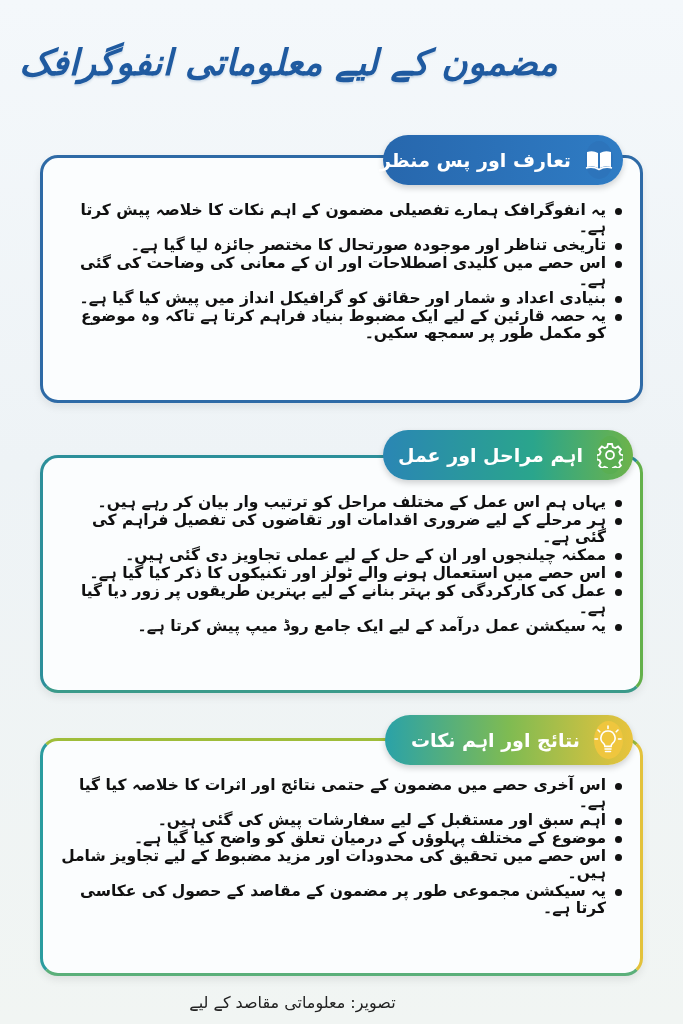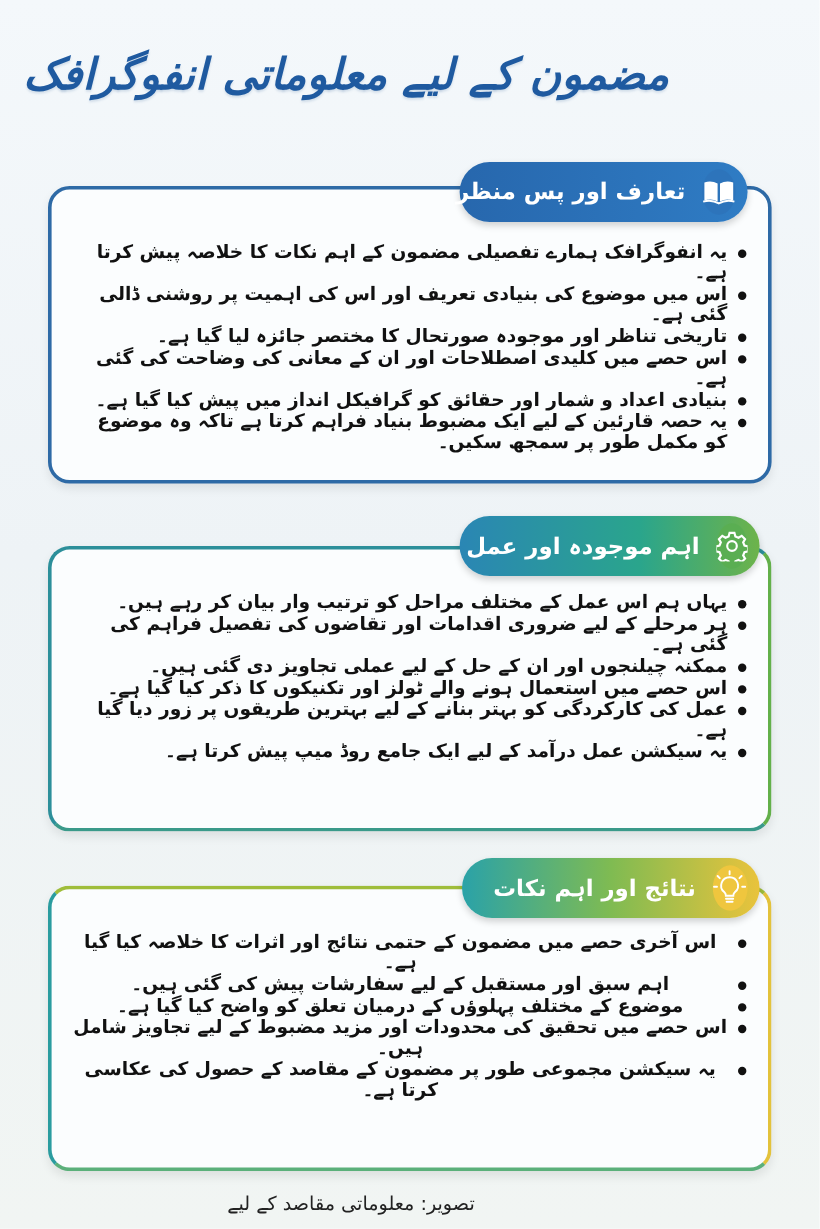--- a/index.html
+++ b/index.html
@@ -21,21 +21,21 @@
     }
     .card {
       position: absolute; left: 40px; width: 603px;
       border-radius: 18px; background: #fbfdfe;
       border: 3px solid #404040;
       box-shadow: 0 4px 8px rgba(0,0,0,0.08);
     }
     .card.c1 { top: 155px; height: 248px; border-color: #2e6aa6; }
     .card.c2 { top: 455px; height: 238px; border-color: #2c9a9e; border-image: none; }
     .card.c2 { border-top-color: #2c8f9a; border-left-color: #2c8f9a; border-bottom-color: #3a9a8a; border-right-color: #63b04a; }
-    .card.c3 { top: 738px; height: 238px; border-top-color: #9fbd3a; border-left-color: #2a9c9f; border-bottom-color: #5bb07a; border-right-color: #e3c23b; text-align: center; }
+    .card.c3 { top: 738px; height: 238px; border-top-color: #9fbd3a; border-left-color: #2a9c9f; border-bottom-color: #5bb07a; border-right-color: #e3c23b; }
     .pill {
       position: absolute; height: 50px; border-radius: 25px;
       display: flex; align-items: center; justify-content: flex-end;
       padding: 0 10px 0 26px; direction: ltr; gap: 14px;
       box-shadow: 0 3px 6px rgba(0,0,0,0.18);
     }
     .pill .pill-label {
       direction: rtl; color: #ffffff; font-weight: bold; font-size: 19px;
       white-space: nowrap;
     }
@@ -70,21 +70,20 @@
     svg { display: block; }
   </style>
 </head>
 <body>
 
 <h1 class="title">مضمون کے لیے معلوماتی انفوگرافک</h1>
 
 <div class="card c1">
   <ul class="bullets">
     <li>یہ انفوگرافک ہمارے تفصیلی مضمون کے اہم نکات کا خلاصہ پیش کرتا ہے۔</li>
-    <li>اس میں موضوع کی بنیادی تعریف اور اس کی اہمیت پر روشنی ڈالی گئی ہے۔</li>
     <li>تاریخی تناظر اور موجودہ صورتحال کا مختصر جائزہ لیا گیا ہے۔</li>
     <li>اس حصے میں کلیدی اصطلاحات اور ان کے معانی کی وضاحت کی گئی ہے۔</li>
     <li>بنیادی اعداد و شمار اور حقائق کو گرافیکل انداز میں پیش کیا گیا ہے۔</li>
     <li>یہ حصہ قارئین کے لیے ایک مضبوط بنیاد فراہم کرتا ہے تاکہ وہ موضوع کو مکمل طور پر سمجھ سکیں۔</li>
   </ul>
 </div>
 <div class="pill p1">
   <span class="pill-label">تعارف اور پس منظر</span>
   <span class="pill-icon">
     <svg width="28" height="22" viewBox="0 0 28 22">
@@ -99,21 +98,21 @@
   <ul class="bullets">
     <li>یہاں ہم اس عمل کے مختلف مراحل کو ترتیب وار بیان کر رہے ہیں۔</li>
     <li>ہر مرحلے کے لیے ضروری اقدامات اور تقاضوں کی تفصیل فراہم کی گئی ہے۔</li>
     <li>ممکنہ چیلنجوں اور ان کے حل کے لیے عملی تجاویز دی گئی ہیں۔</li>
     <li>اس حصے میں استعمال ہونے والے ٹولز اور تکنیکوں کا ذکر کیا گیا ہے۔</li>
     <li>عمل کی کارکردگی کو بہتر بنانے کے لیے بہترین طریقوں پر زور دیا گیا ہے۔</li>
     <li>یہ سیکشن عمل درآمد کے لیے ایک جامع روڈ میپ پیش کرتا ہے۔</li>
   </ul>
 </div>
 <div class="pill p2">
-  <span class="pill-label">اہم موجودہ اور عمل</span>
+  <span class="pill-label">اہم مراحل اور عمل</span>
   <span class="pill-icon">
     <svg width="26" height="26" viewBox="0 0 26 26">
       <g stroke="#ffffff" stroke-width="1.8" fill="none">
         <circle cx="13" cy="13" r="4"></circle>
         <path d="M11 2 h4 l0.8 3 2.6 1.1 2.7-1.6 2.8 2.8 -1.6 2.7 1.1 2.6 3 0.8 v4 l-3 0.8 -1.1 2.6 1.6 2.7 -2.8 2.8 -2.7-1.6 -2.6 1.1 -0.8 3 h-4 l-0.8-3 -2.6-1.1 -2.7 1.6 -2.8-2.8 1.6-2.7 -1.1-2.6 -3-0.8 v-4 l3-0.8 1.1-2.6 -1.6-2.7 2.8-2.8 2.7 1.6 2.6-1.1 Z"></path>
       </g>
     </svg>
   </span>
 </div>
 

